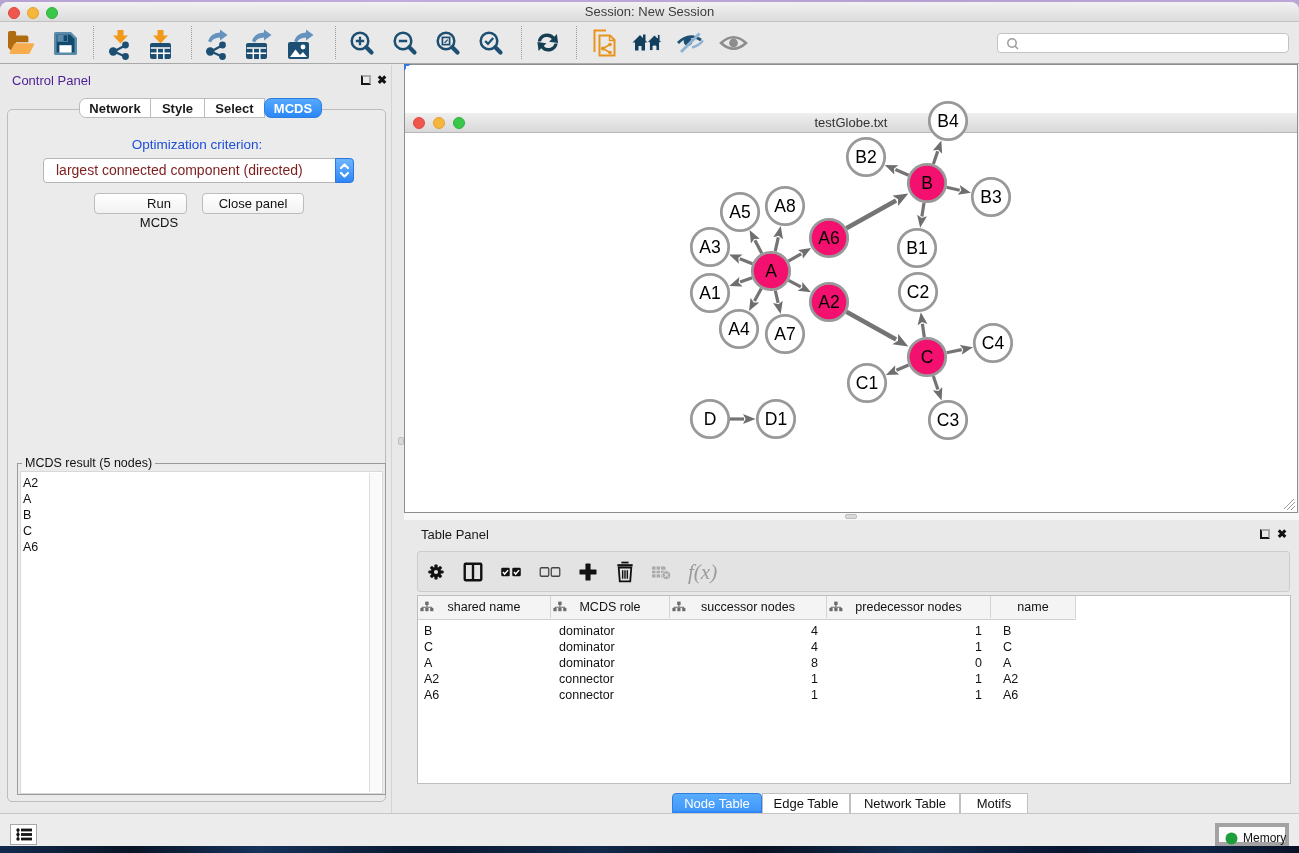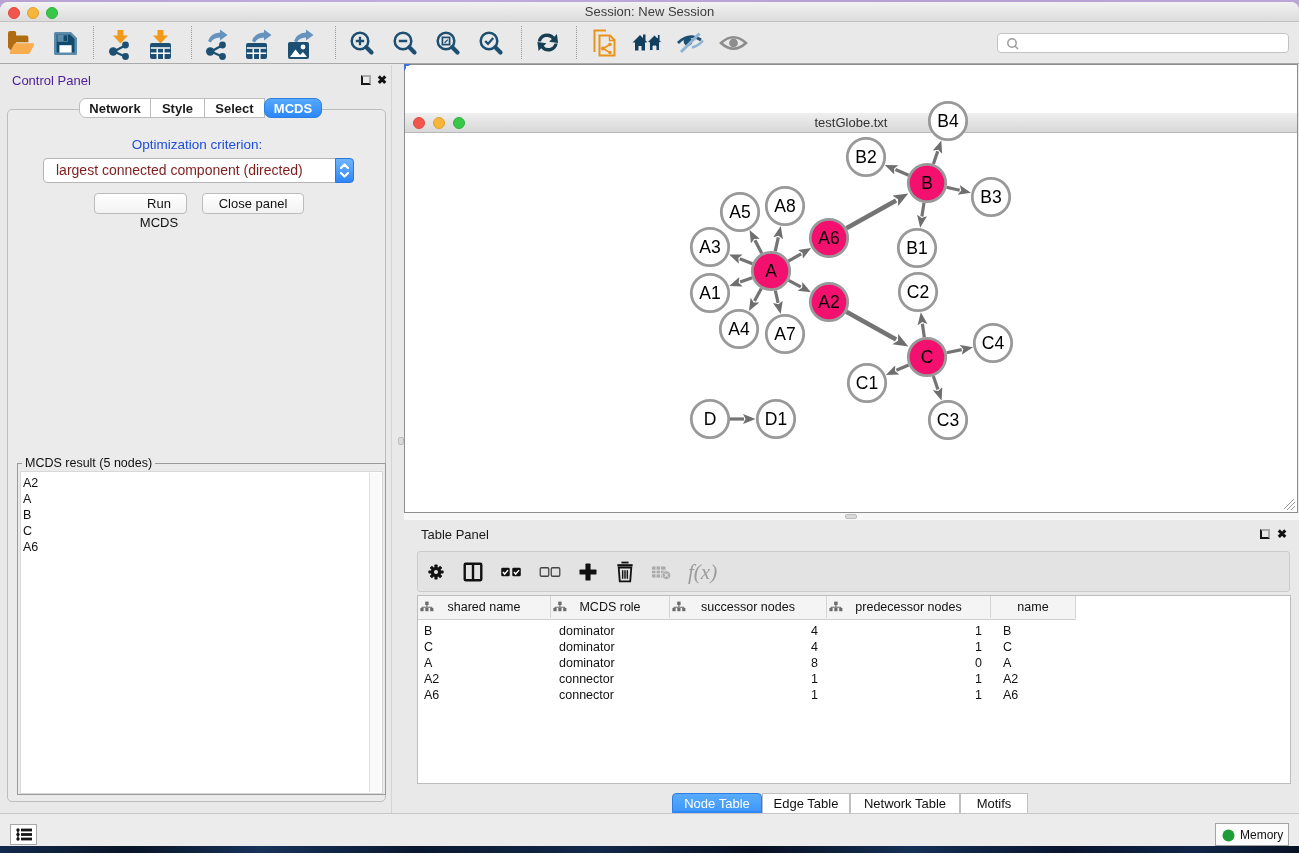--- a/index.html
+++ b/index.html
@@ -66,21 +66,21 @@
 
 .btab{position:absolute;top:791px;height:29px;background:#fff;border:1px solid #c0c0c0;
  box-sizing:border-box;font-size:13px;color:#111;text-align:center;line-height:19px;}
 #bt-node{background:linear-gradient(#5aacfd,#2e8bf8);color:#fff;border:1px solid #2e7de0;border-radius:4px;}
 
 #statusbar{position:absolute;left:0;top:811px;width:1299px;height:33px;
  background:#ececec;border-top:1px solid #c6c6c6;}
 #listbtn{position:absolute;left:10px;top:10px;width:27px;height:21px;background:#fff;
  border:1px solid #a8a8a8;box-sizing:border-box;}
 #membtn{position:absolute;right:10px;top:9px;width:74px;height:23px;background:#fbfbfb;
- border:1px solid #a3a3a3;box-sizing:border-box;font-size:12px;color:#111;margin-left:21px;}
+ border:4px solid #a3a3a3;box-sizing:border-box;font-size:12px;color:#111;margin-left:21px;}
 .grip{position:absolute;background:#d9d9d9;border:1px solid #bdbdbd;border-radius:2px;box-sizing:border-box;}
 </style></head>
 <body>
 <div id="desktop"></div>
 <div id="strip"></div>
 <div id="win">
  <div id="titlebar">
   <div class="tl" style="left:8px;background:#f0564e;border:0.5px solid #df4840;"></div>
   <div class="tl" style="left:27px;background:#f6b63c;border:0.5px solid #e2a12c;"></div>
   <div class="tl" style="left:46px;background:#39c74a;border:0.5px solid #2fb13d;"></div>

